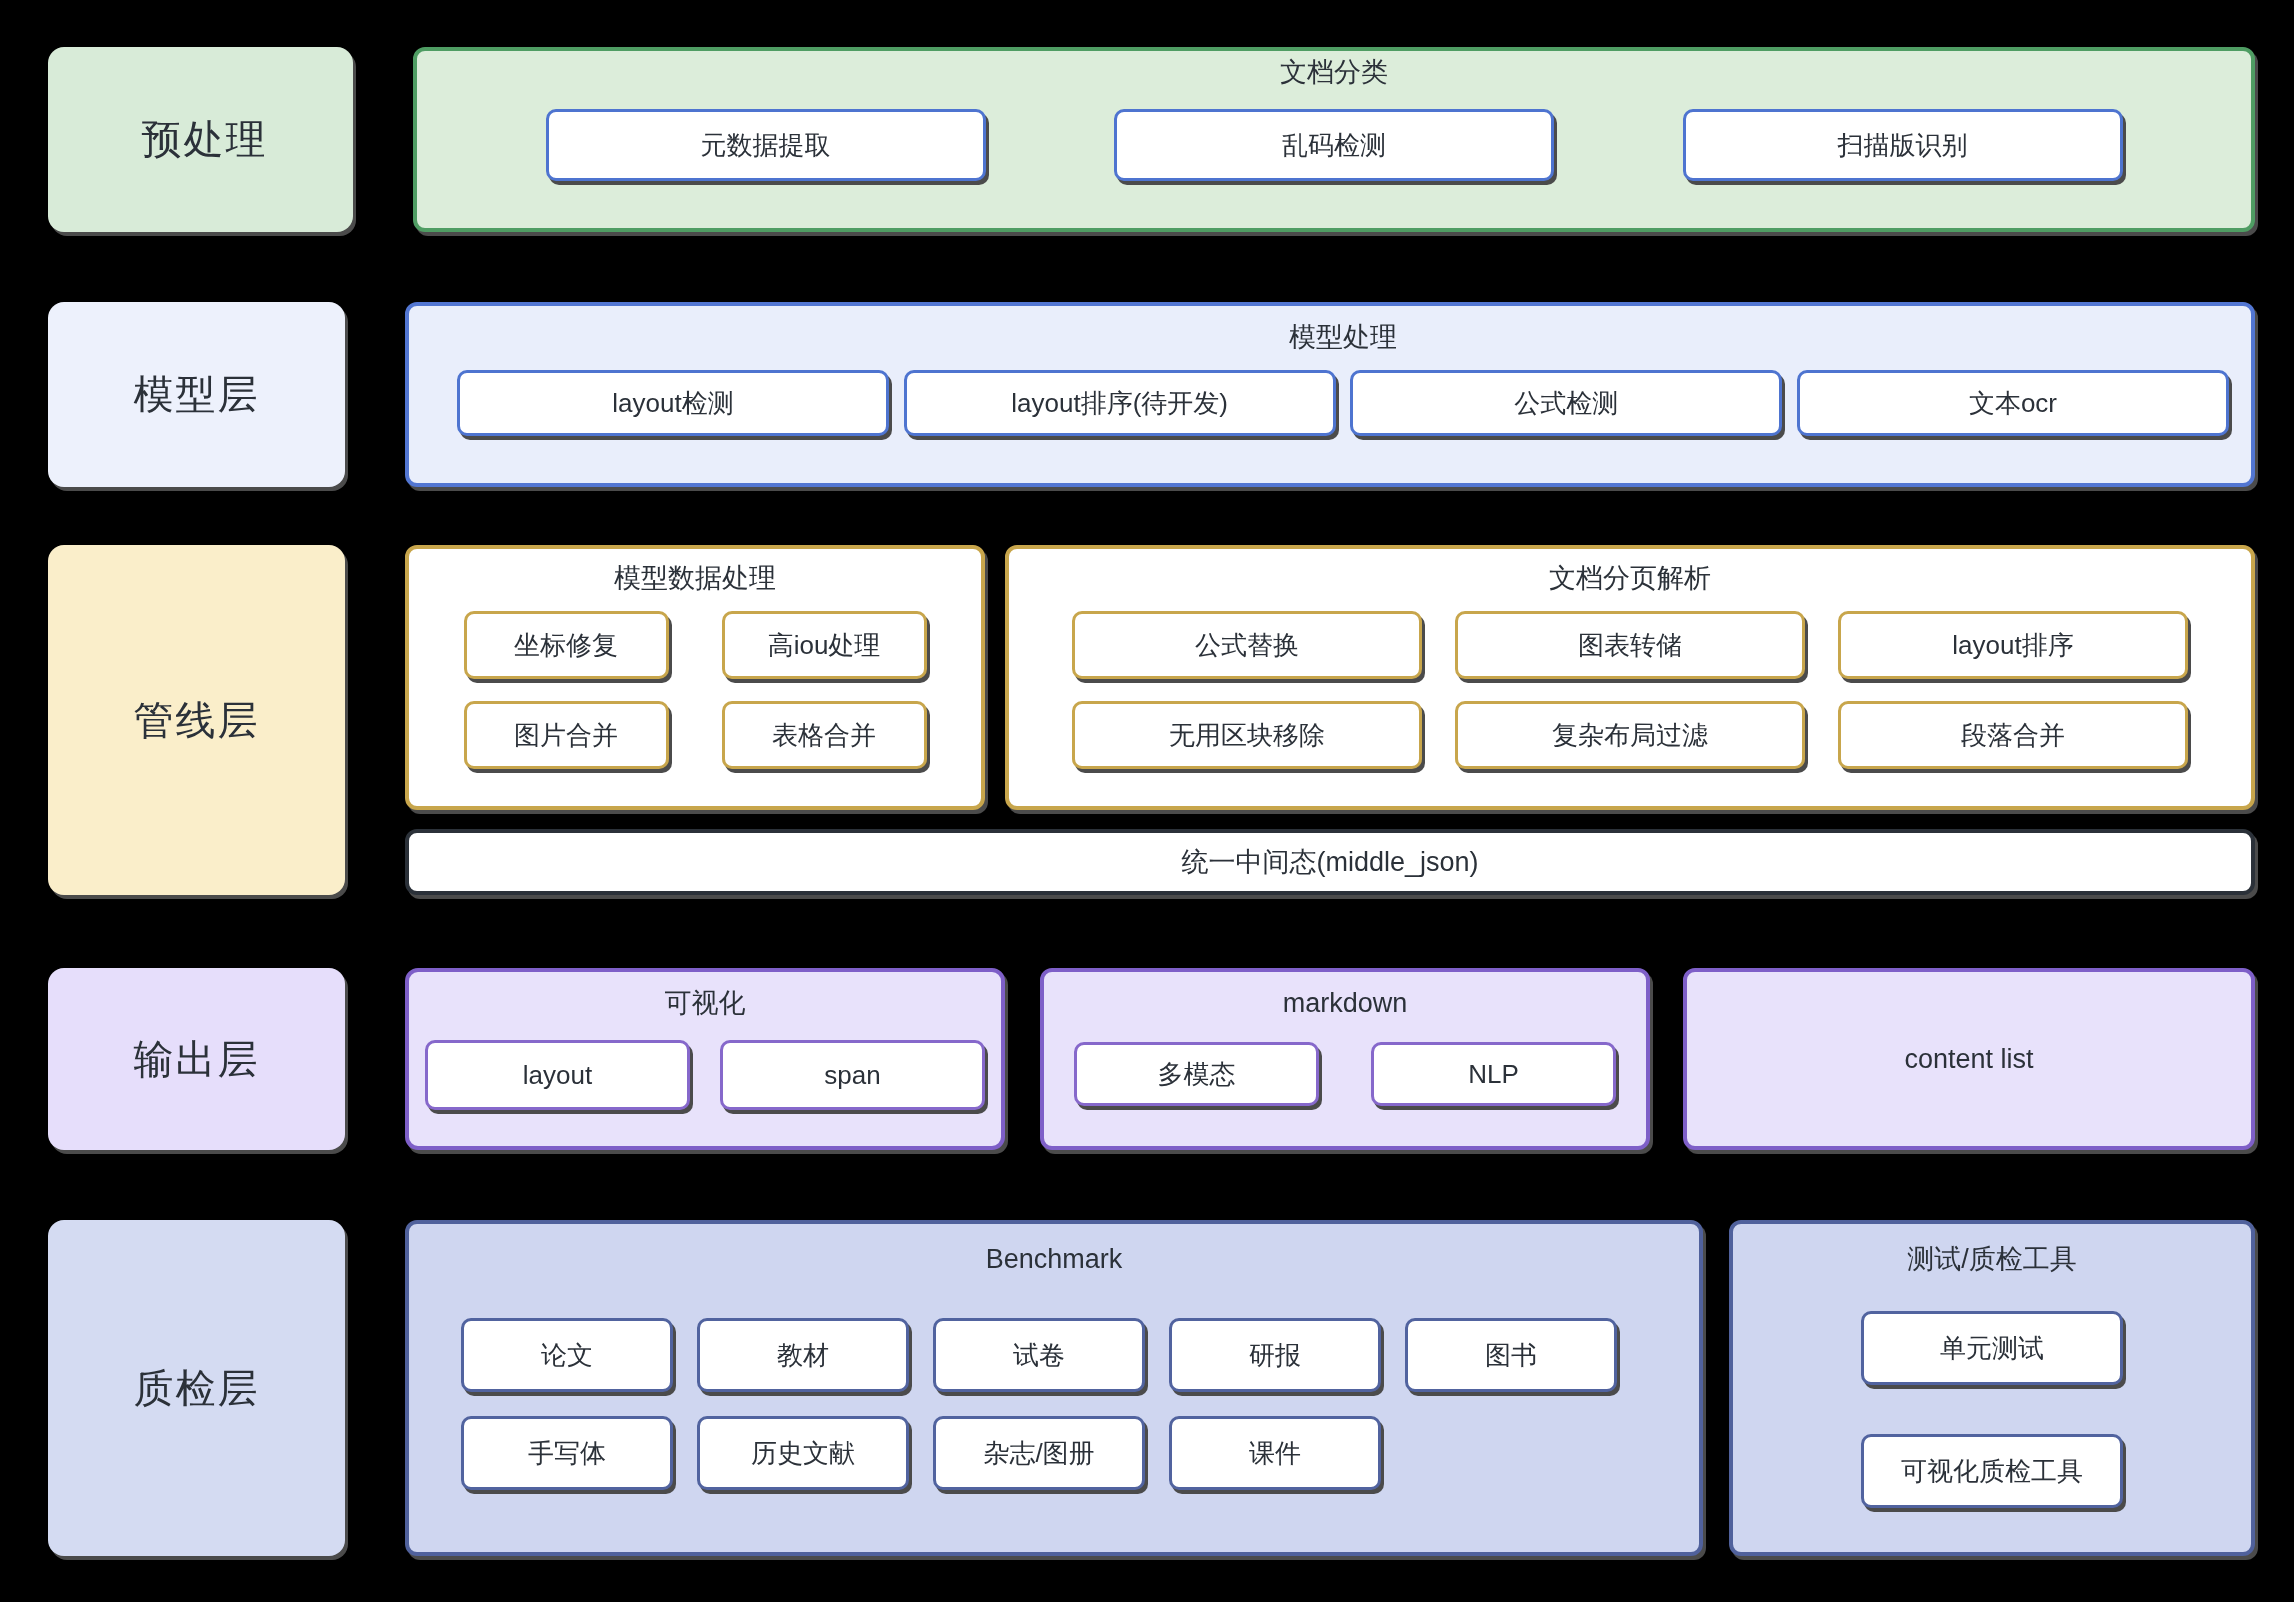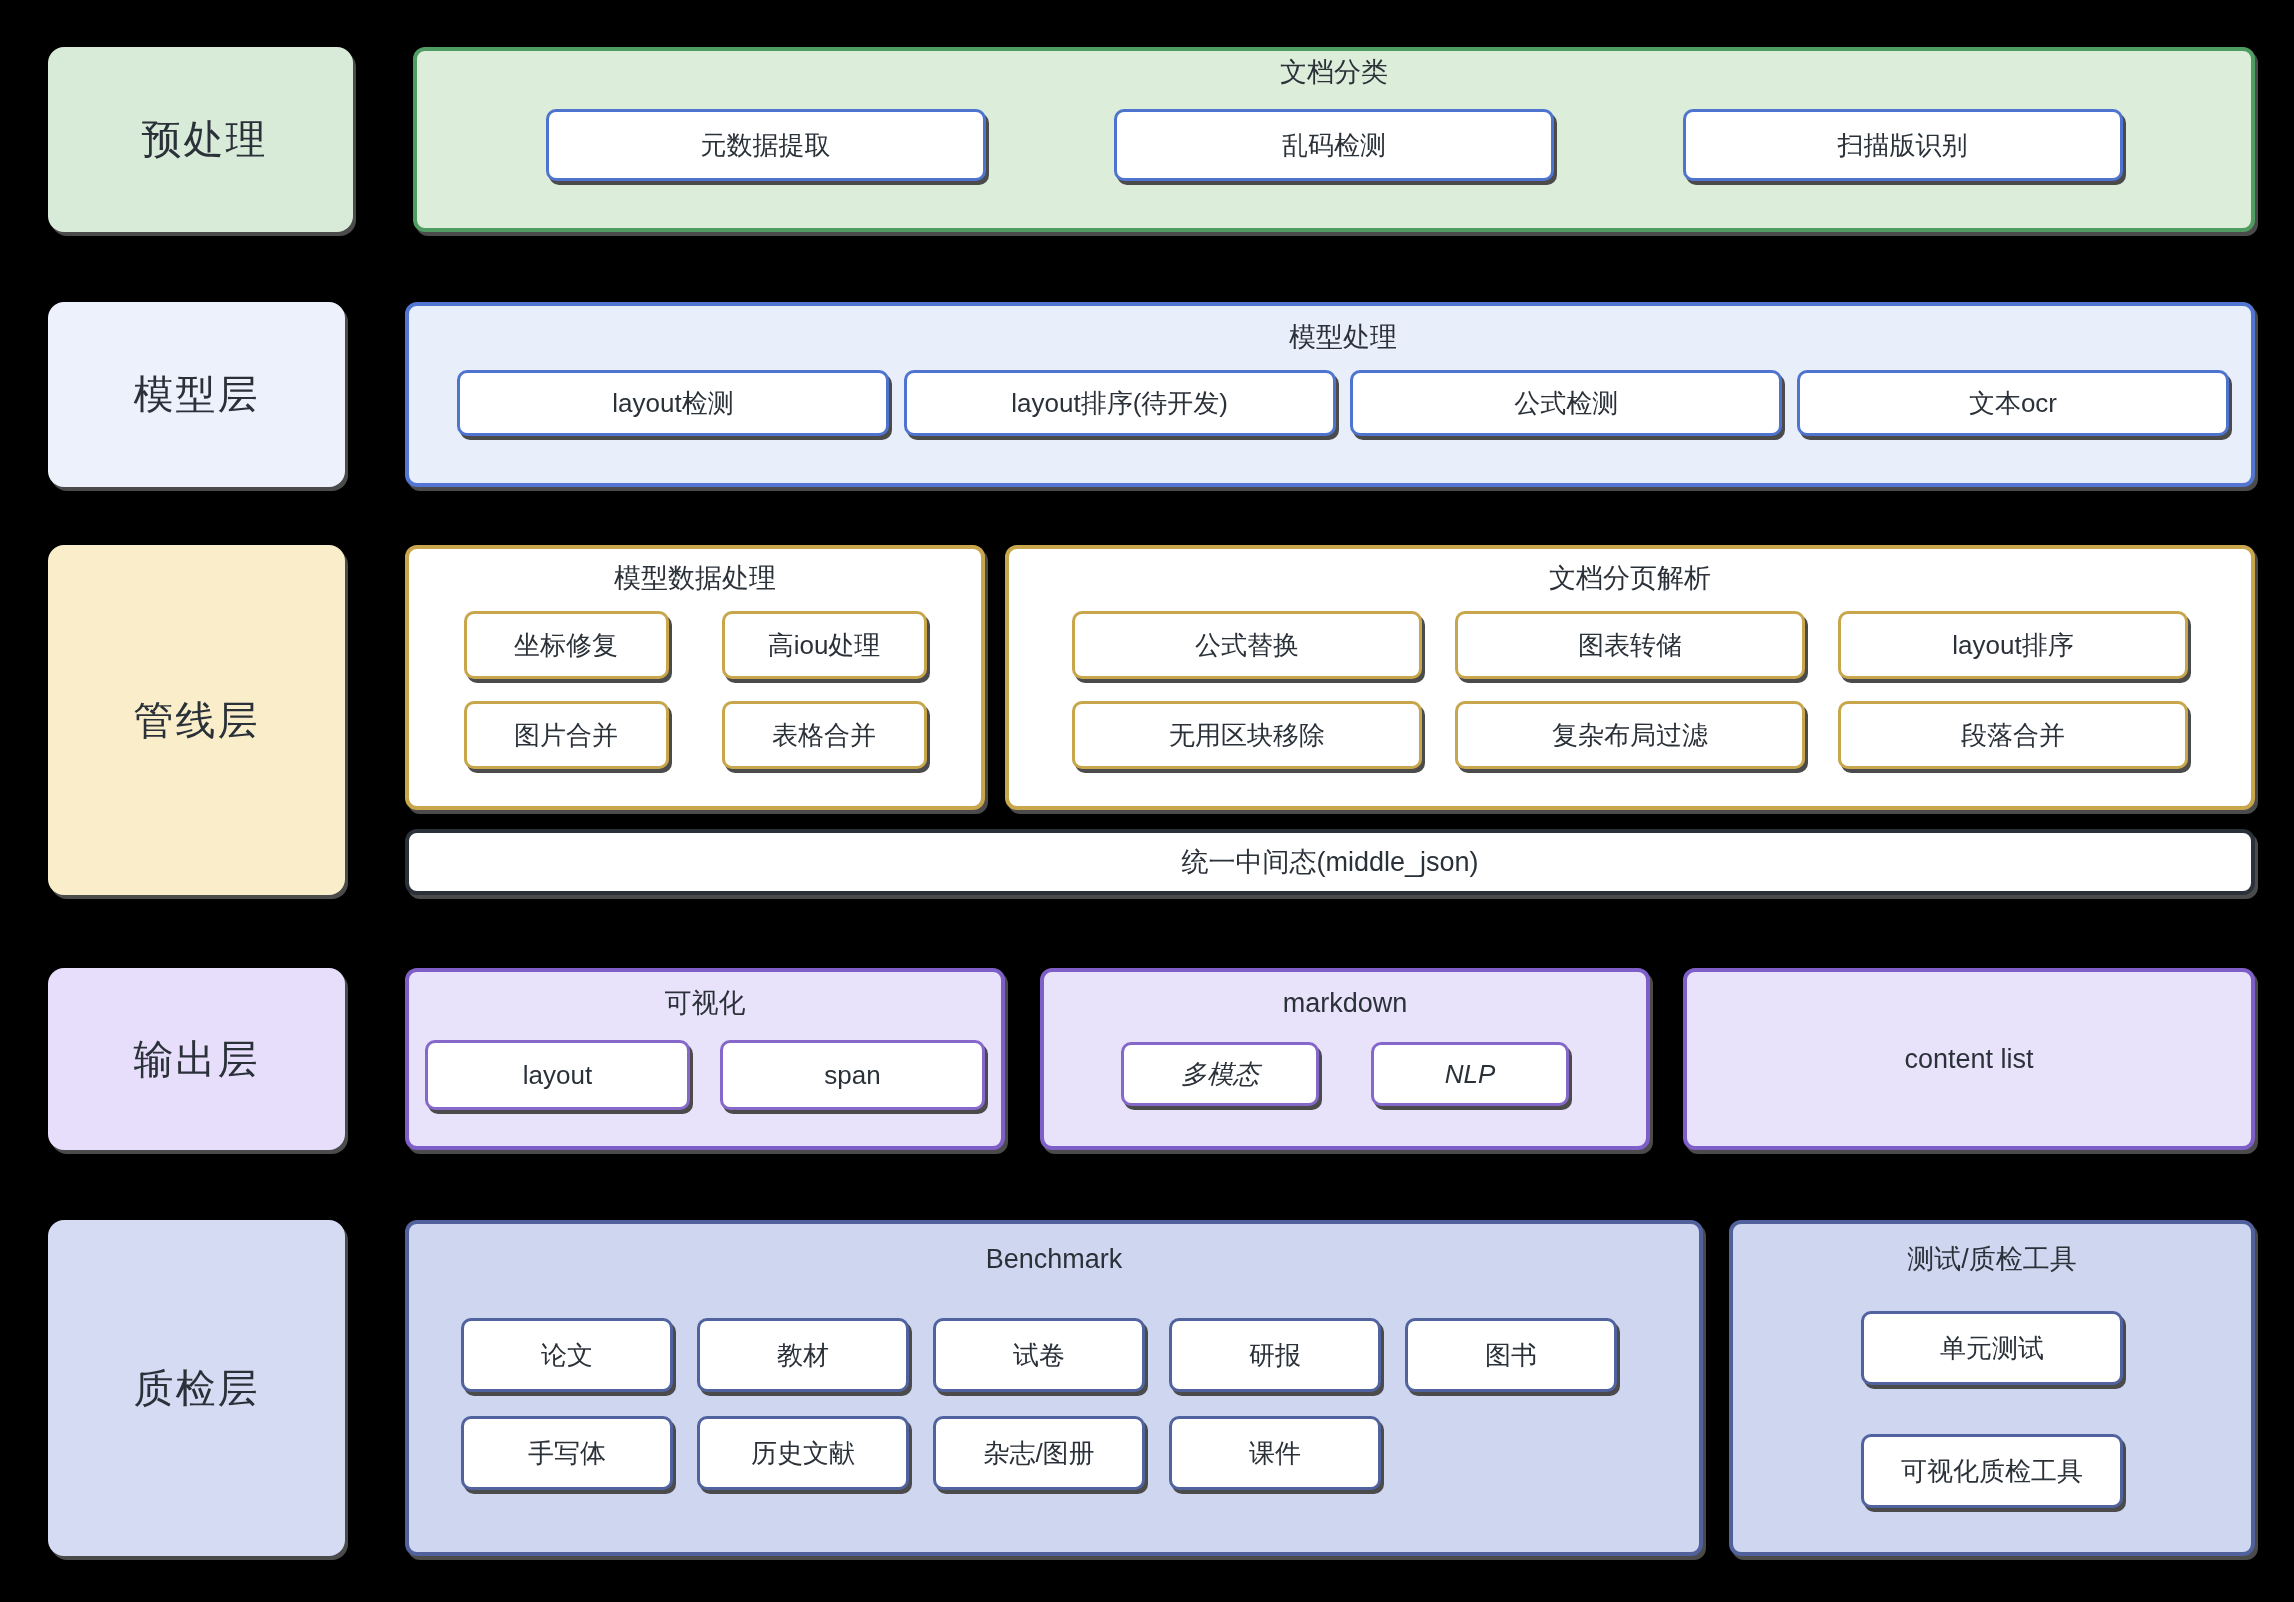--- a/index.html
+++ b/index.html
@@ -66,27 +66,27 @@
   .r3-grid-l { display:grid; grid-template-columns:205px 205px; column-gap:53px; row-gap:22px; margin-top:18px; }
   .r3-grid-l .node { height:68px; }
   .r3-grid-r { display:grid; grid-template-columns:repeat(3,350px); column-gap:33px; row-gap:22px; margin-top:18px; }
   .r3-grid-r .node { height:68px; }
   .r3-bar {
     margin-top:19px; height:66px; border:4px solid; border-radius:12px; box-sizing:border-box;
     display:flex; align-items:center; justify-content:center; font-size:27px;
   }
   
   .row-4 { height:182px; margin-top:73px; }
-  .r4-grp-vis { width:600px; padding-top:16px; }
+  .r4-grp-vis { width:600px; padding-top:16px;border-radius:13px; }
   .r4-grp-md  { width:610px; margin-left:35px; padding-top:16px; }
   .r4-grp-cl  { flex:1; margin-left:33px; }
   .r4-items-vis { display:flex; gap:30px; margin-top:22px; }
   .r4-items-vis .node { width:265px; height:70px; }
   .r4-items-md { display:flex; gap:52px; margin-top:24px; }
-  .r4-items-md .node { width:198px; height:64px;font-style:italic; }
+  .r4-items-md .node { width:245px; height:64px; }
   
   .row-5 { height:336px; margin-top:70px; }
   .r5-grp-bm { width:1298px; padding-top:20px; align-items:flex-start; }
   .r5-grp-bm .grp-title { align-self:center; }
   .r5-grid { display:grid; grid-template-columns:repeat(5,212px); column-gap:30px; row-gap:33px;
              margin:44px 0 0 52px;gap:24px; }
   .r5-grid .node { height:74px; }
   .r5-grp-qa { flex:1; margin-left:26px; padding-top:20px; }
   .r5-qa-items { display:flex; flex-direction:column; gap:49px; margin-top:37px; }
   .r5-qa-items .node { width:262px; height:74px; }

